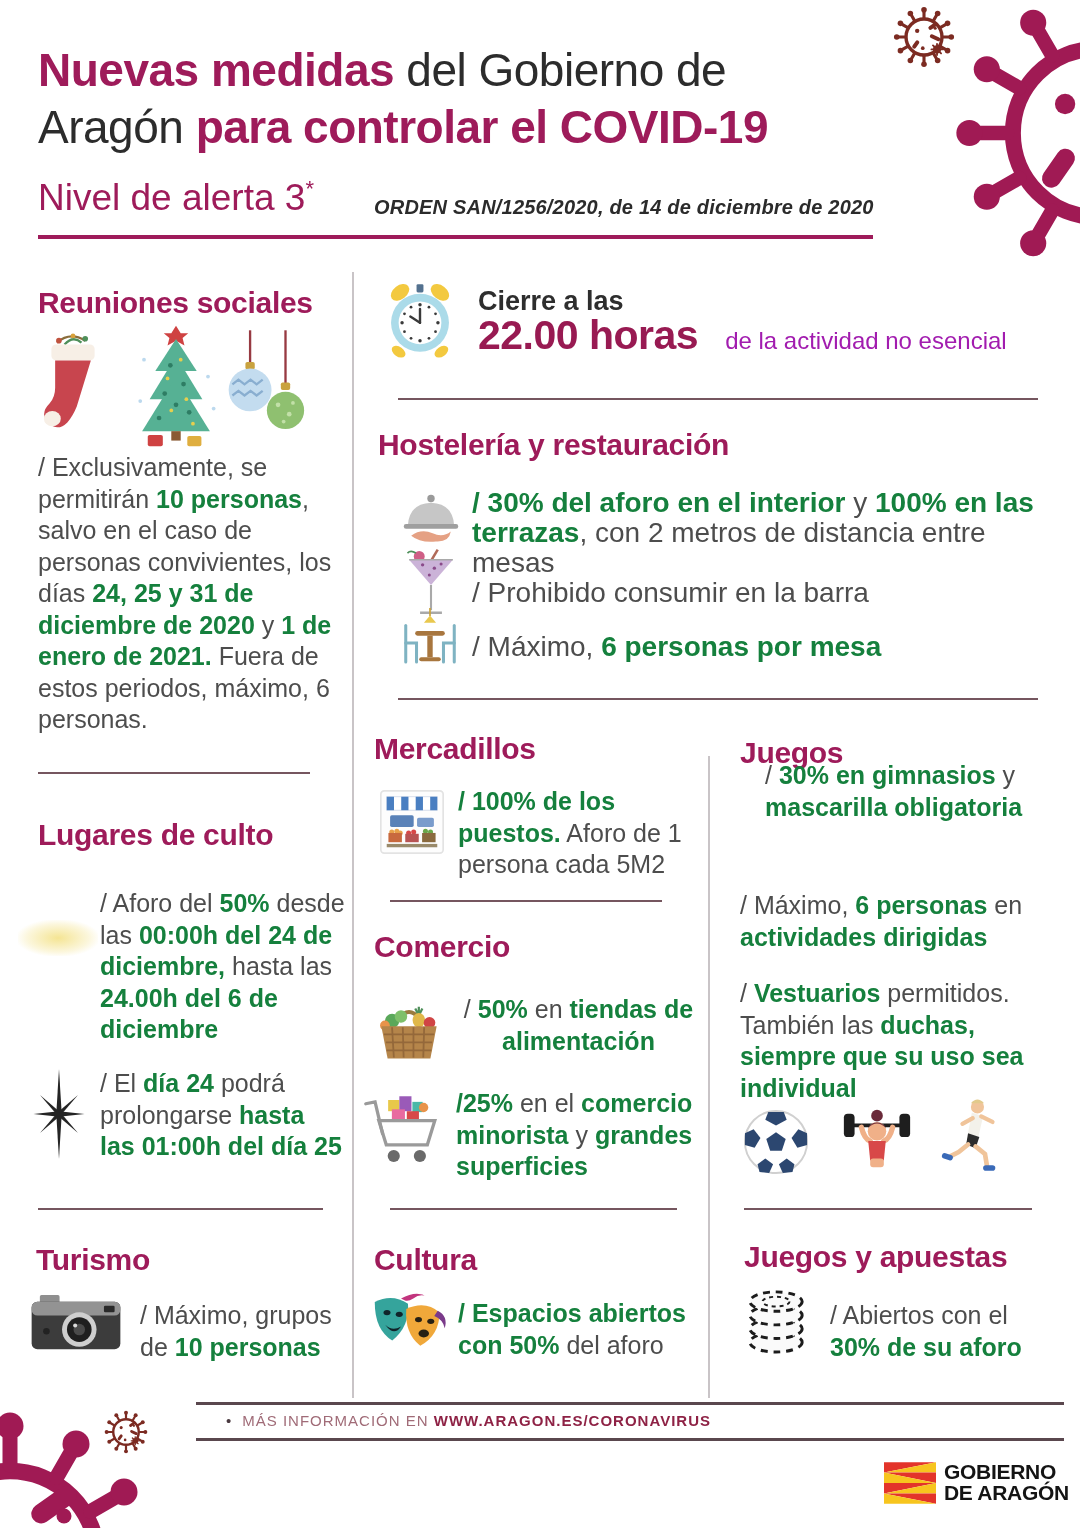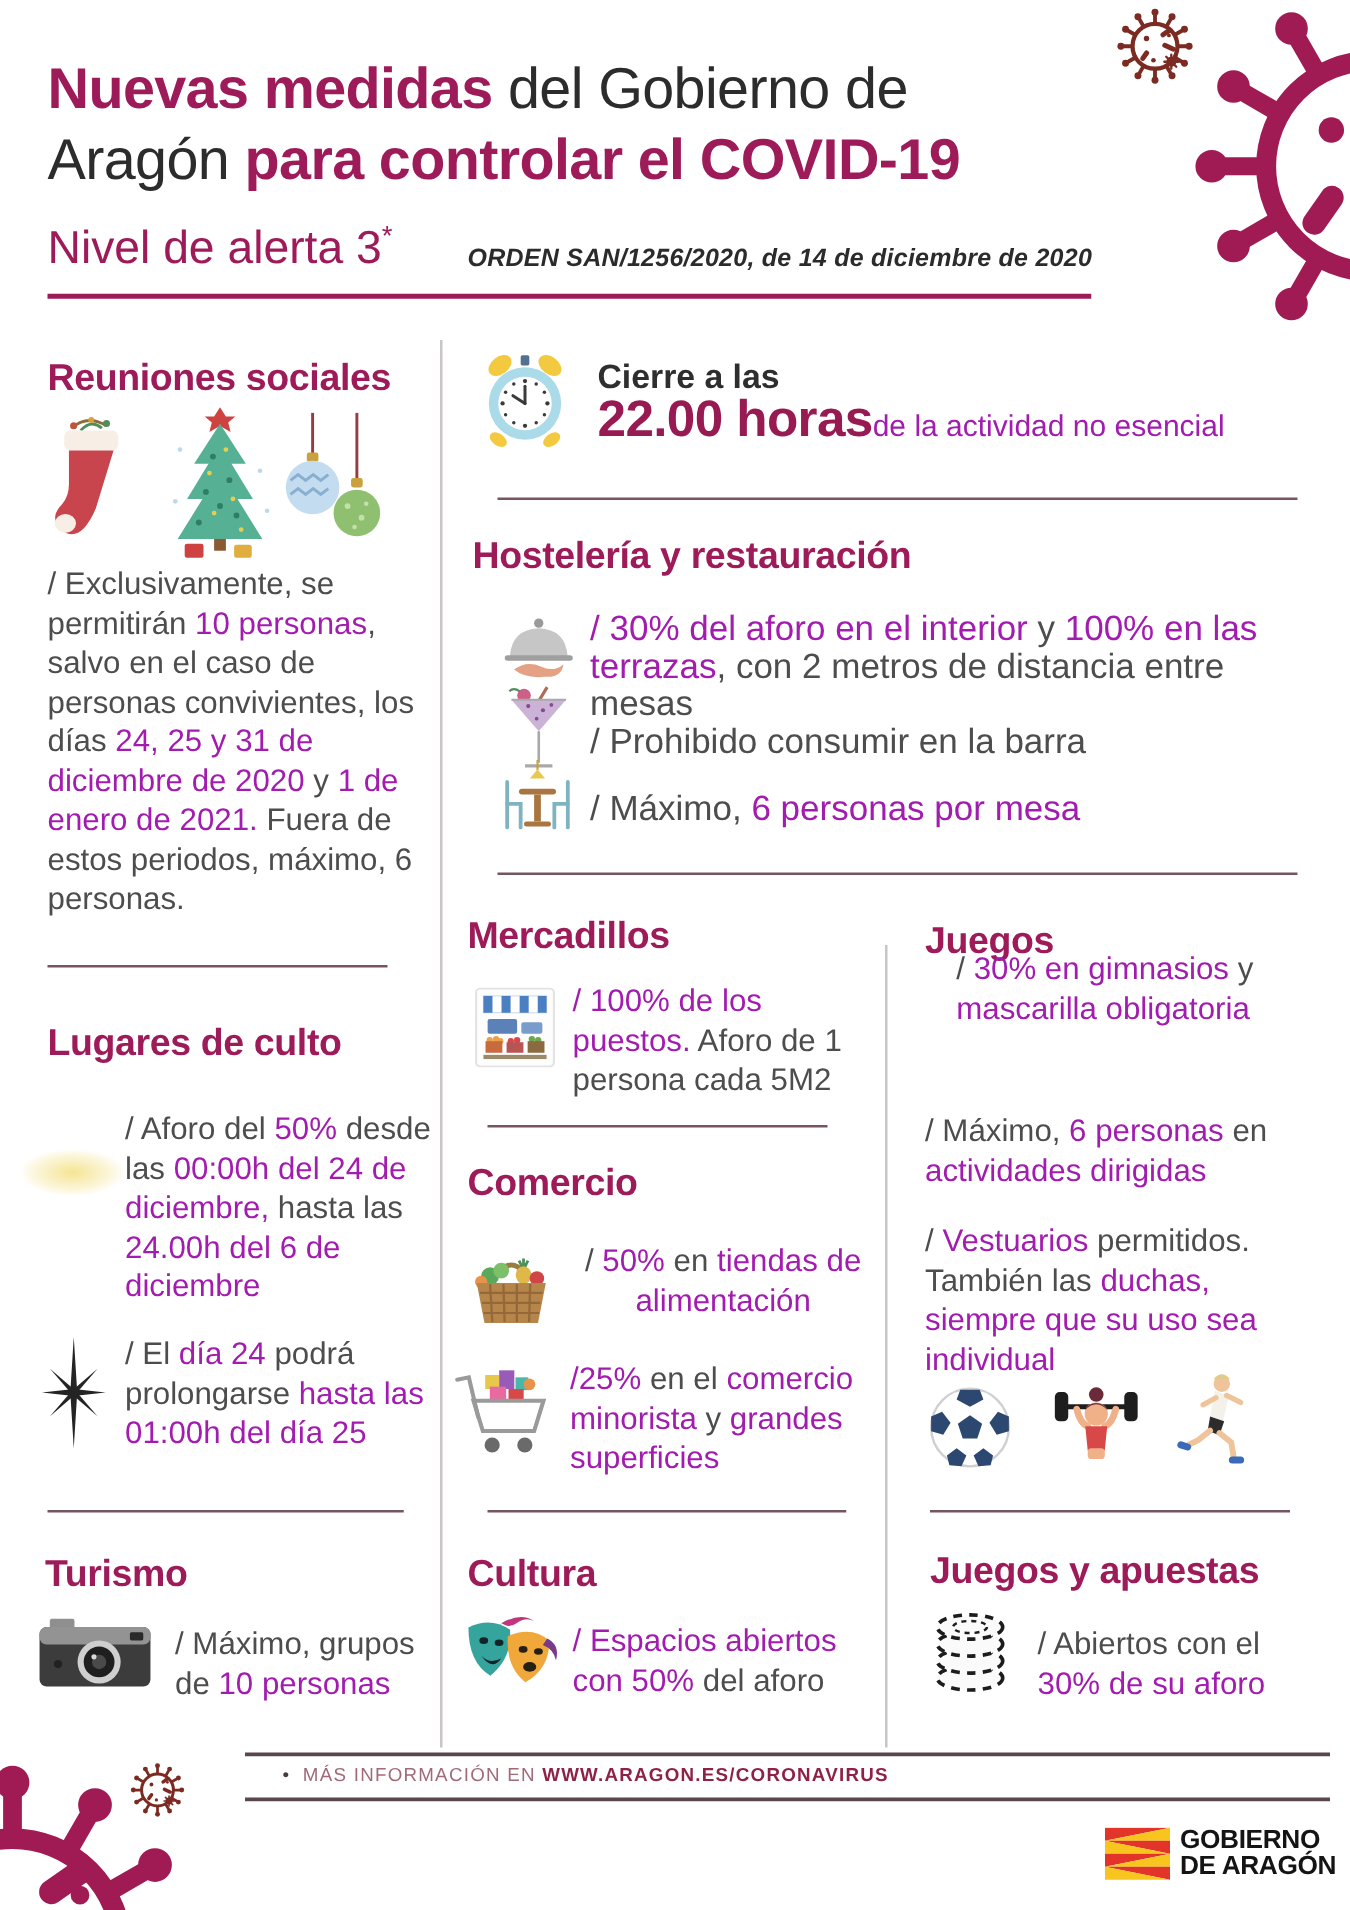--- a/index.html
+++ b/index.html
@@ -7,29 +7,29 @@
   #canvas {
     position:relative; width:1080px; height:1528px; background:#ffffff;
     overflow:hidden; font-family:"Liberation Sans","DejaVu Sans",sans-serif;
     color:#474747;
   }
   .abs { position:absolute; }
   .hline { position:absolute; background:#75565f; height:2px; }
   .vline { position:absolute; background:#c9c4c7; width:2px; }
   .heading { position:absolute; color:#9e1b5a; font-weight:800; font-size:30px; letter-spacing:-0.3px; }
   .txt { position:absolute; color:#4d4d4d; font-size:25px; line-height:31.5px; font-weight:400; }
-  .txt .b { color:#a21caf; font-weight:400; }
+  .txt .b { color:#15803d; font-weight:700; }
   .smalltxt { font-size:28px; line-height:30px; }
   .title-line { font-size:46px; line-height:57px; color:#2c2c2c; font-weight:400; letter-spacing:-0.5px; }
   .title-line .acc { color:#9e1b5a; font-weight:800; }
   .alert { font-size:37px; color:#9e1b5a; font-weight:400; }
   .alert .sup { font-size:22px; vertical-align:14px; }
   .order { font-size:20px; font-style:italic; font-weight:600; color:#2b2b2b; letter-spacing:0.2px; }
   .closing-intro { font-size:27px; font-weight:700; color:#2e2e2e; }
-  .closing-line2 { display:flex; align-items:baseline; }
+  .closing-line2 { display:flex; align-items:baseline;gap:27px; }
   .closing-time { font-size:41px; font-weight:800; color:#981a52; letter-spacing:-0.5px; }
   .closing-tail { font-size:24px; font-weight:400; color:#a21caf; }
   .footer-info { font-size:15px; letter-spacing:1px; color:#a06b77; font-weight:400; }
   .footer-info .bullet { color:#4a3a40; margin-right:10px; }
   .footer-info .b { color:#8e2245; font-weight:700; }
   .logo-text { font-size:21px; line-height:20.5px; font-weight:800; color:#141414; letter-spacing:-0.3px; }
   .glow { position:absolute; background:radial-gradient(ellipse at center, rgba(242,222,120,0.8) 0%, rgba(242,222,120,0.25) 55%, rgba(242,222,120,0) 75%); }
   svg { display:block; }
 </style>
 </head>

